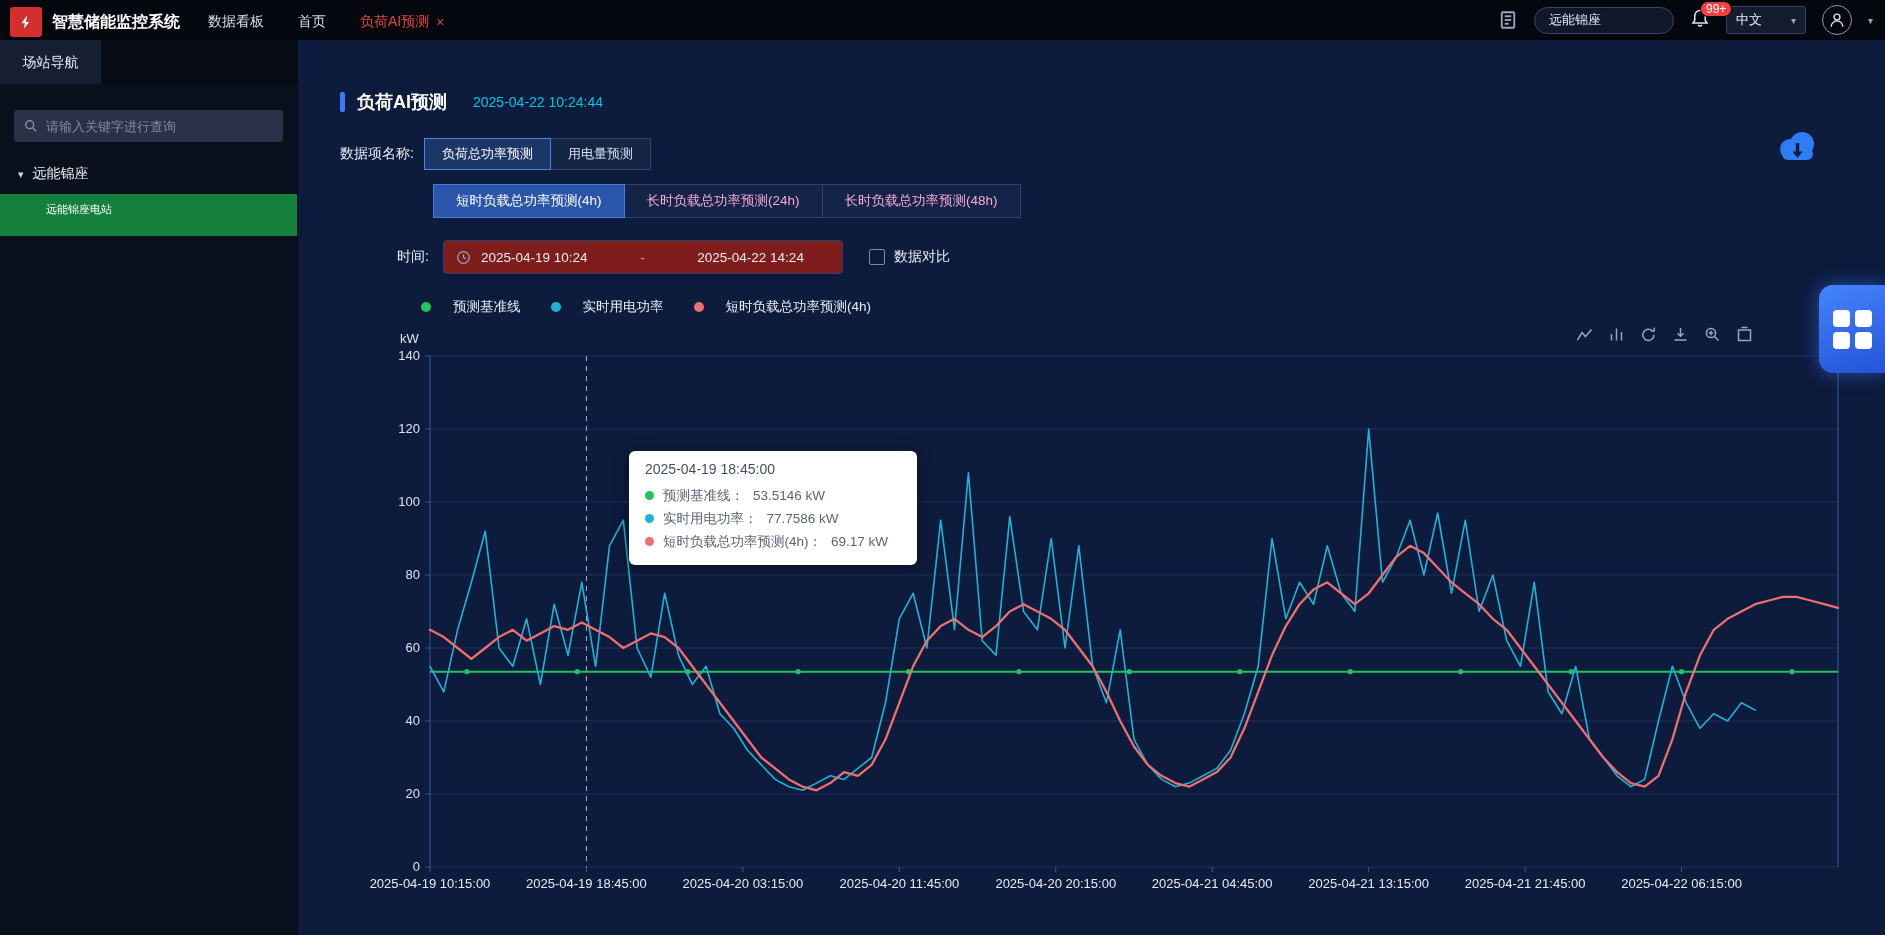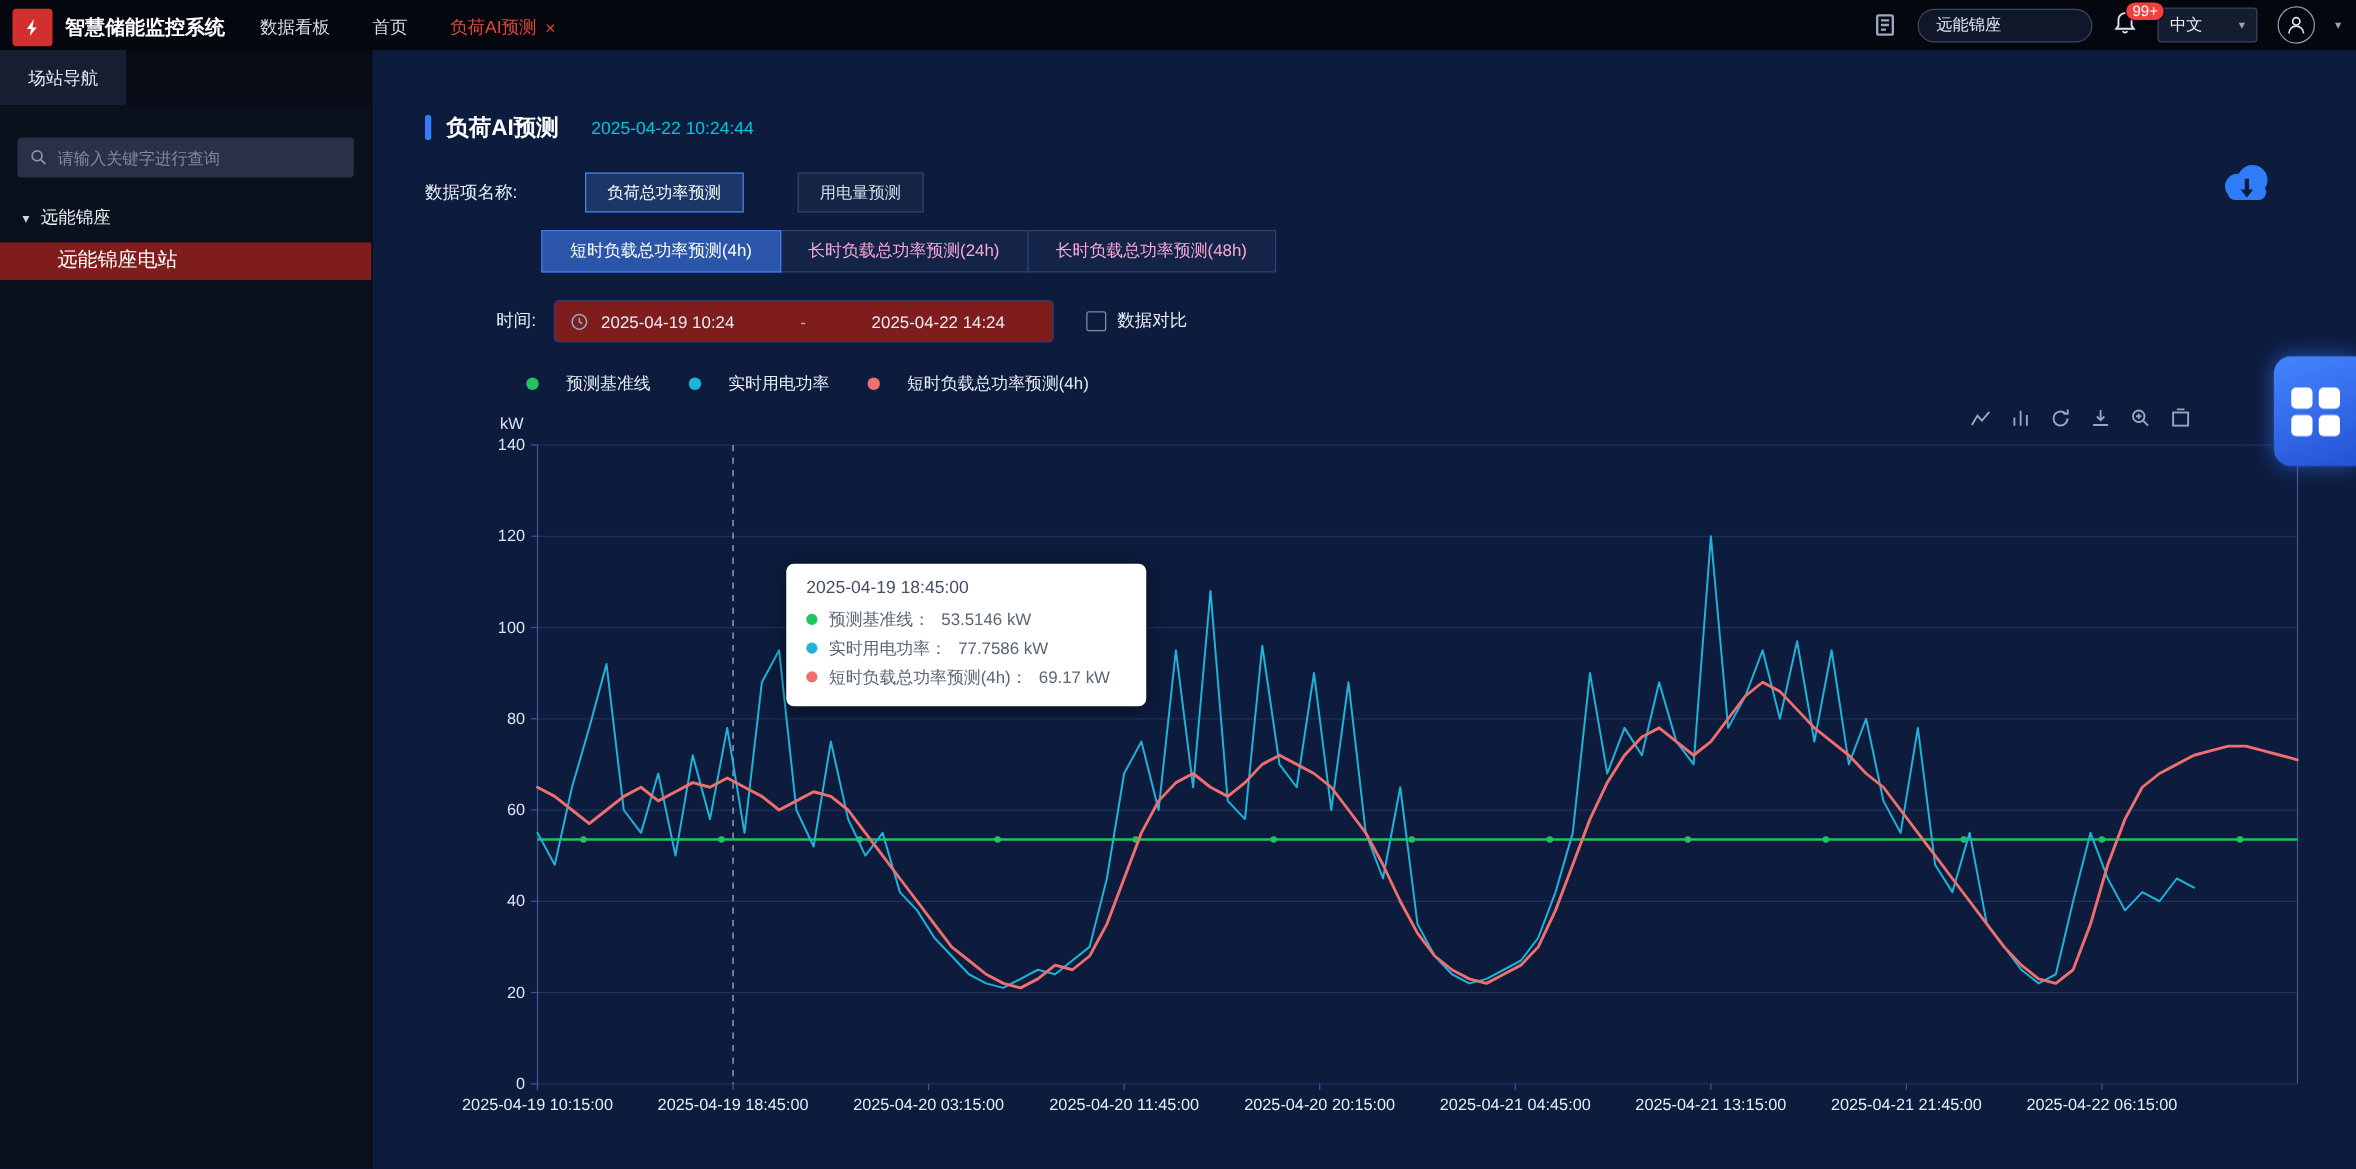--- a/index.html
+++ b/index.html
@@ -25,30 +25,30 @@
   
   .sidebar { position:absolute; top:40px; left:0; width:298px; bottom:0; background:#0b101d; border-right:1px solid #060a13; }
   .sidebar-header { height:44px; background:#070b15; }
   .sidebar-tab { width:101px; height:44px; line-height:44px; text-align:center; background:#161e31; color:#e4eaf3; font-size:14px; cursor:pointer; }
   .sidebar-search { margin:26px 14px 0; height:32px; background:#2a3147; border-radius:3px; display:flex; align-items:center; padding:0 10px; gap:8px; }
   .sidebar-search input { flex:1; background:transparent; border:none; outline:none; color:#dfe5ef; font-size:13px; }
   .sidebar-search input::placeholder { color:#7e8aa3; }
   .tree { margin-top:18px; }
   .tree-parent { display:flex; align-items:center; gap:9px; padding:5px 0 5px 18px; color:#e9eef6; font-size:14px; cursor:pointer; }
   .tree-parent .caret { font-size:11px; color:#cdd5e3; }
-  .tree-child { margin-top:6px; height:30px; line-height:30px; padding-left:46px; background:#7f1d1d; color:#ffffff; font-size:16px; cursor:pointer; }
+  .tree-child { margin-top:6px; height:42px; line-height:30px; padding-left:46px; background:#15803d; color:#ffffff; font-size:11px; cursor:pointer; }
 
   
   .main { position:absolute; top:40px; left:298px; right:0; bottom:0; background:#0d1b3d; }
   .page-header { display:flex; align-items:center; gap:12px; margin:50px 0 0 42px; }
   .accent-bar { width:5px; height:20px; background:#3a7bfd; border-radius:2px; }
   .page-title { color:#ffffff; font-size:18px; font-weight:bold; }
   .timestamp { color:#00c8dc; font-size:14px; margin-left:14px; }
 
-  .row1 { display:flex; align-items:center; margin:24px 0 0 42px;gap:44px; }
+  .row1 { display:flex; align-items:center; margin:24px 0 0 42px; }
   .row1-label { color:#e8edf5; font-size:14px; margin-right:10px; }
   .btn { height:32px; padding:0 17px; font-size:13px; color:#d8dfec; background:#152544; border:1px solid #2e4470; cursor:pointer; }
   .btn + .btn { margin-left:-1px; }
   .btn.active { background:#1c3767; border-color:#4f82e8; color:#ffffff; position:relative; z-index:1; }
 
   .row2 { display:flex; align-items:center; margin:14px 0 0 135px; }
   .subtab { height:34px; padding:0 22px; font-size:13.5px; color:#f9a8d4; background:#132448; border:1px solid #2b4273; cursor:pointer; }
   .subtab + .subtab { margin-left:-1px; }
   .subtab.active { background:#2b55a8; border-color:#477ae0; color:#ffffff; position:relative; z-index:1; }
 

